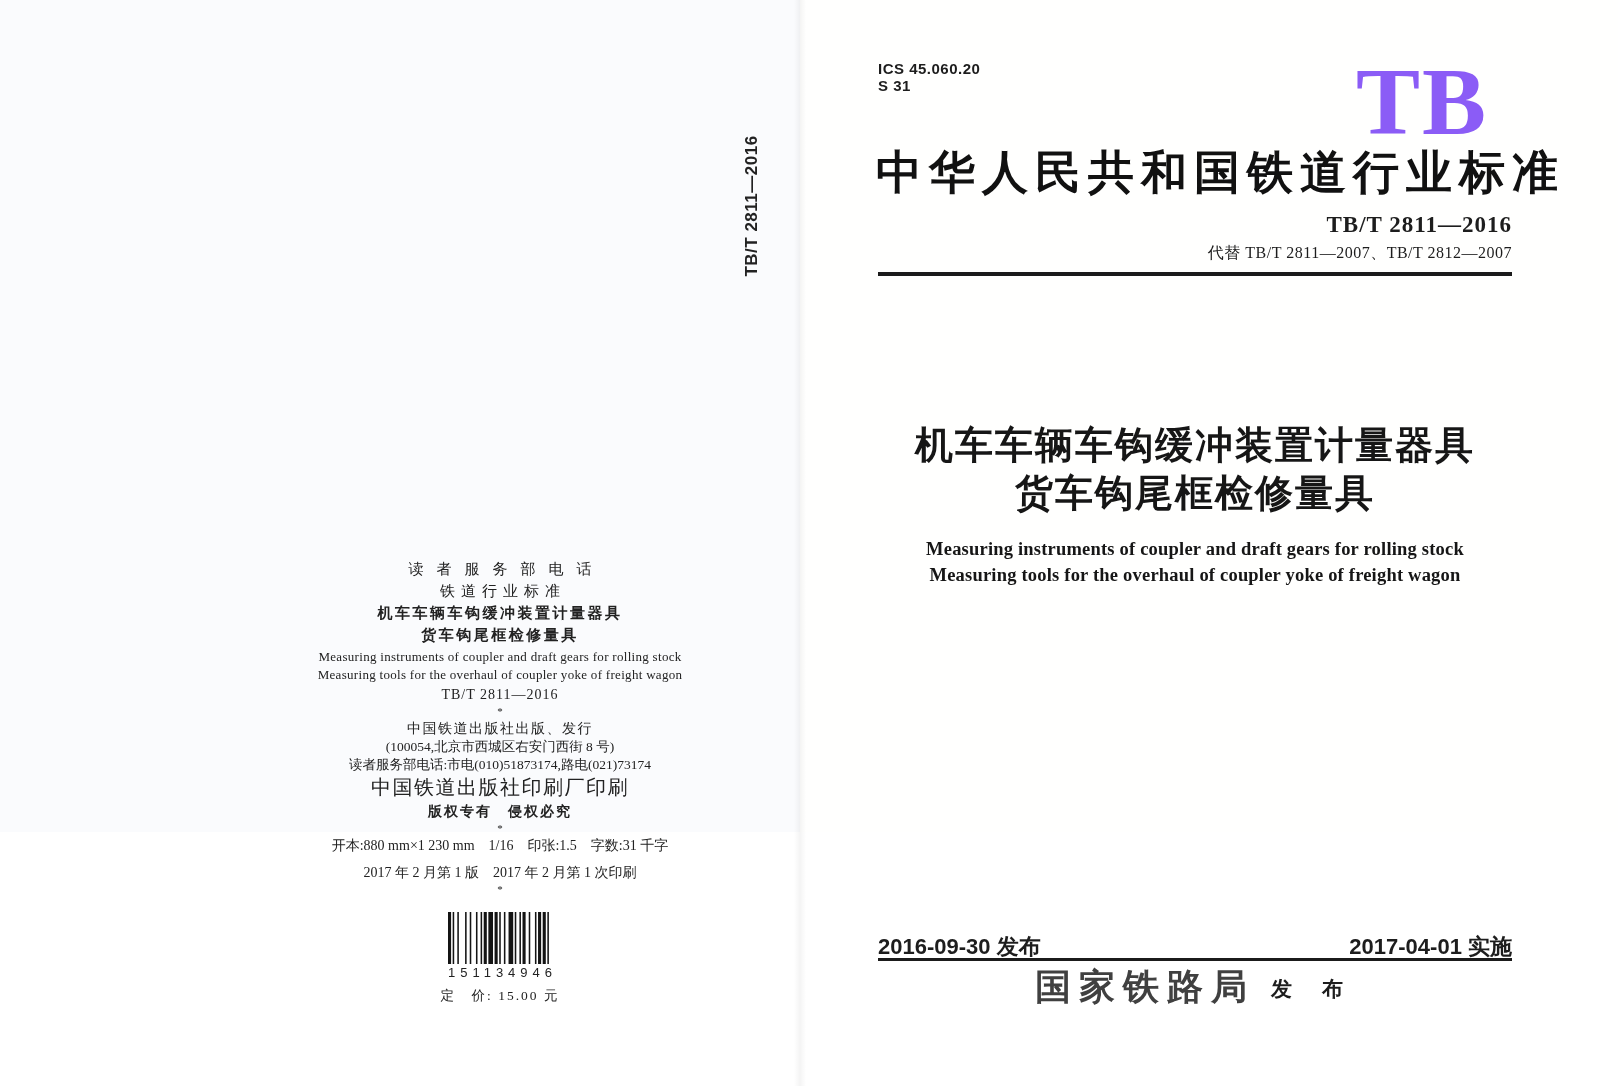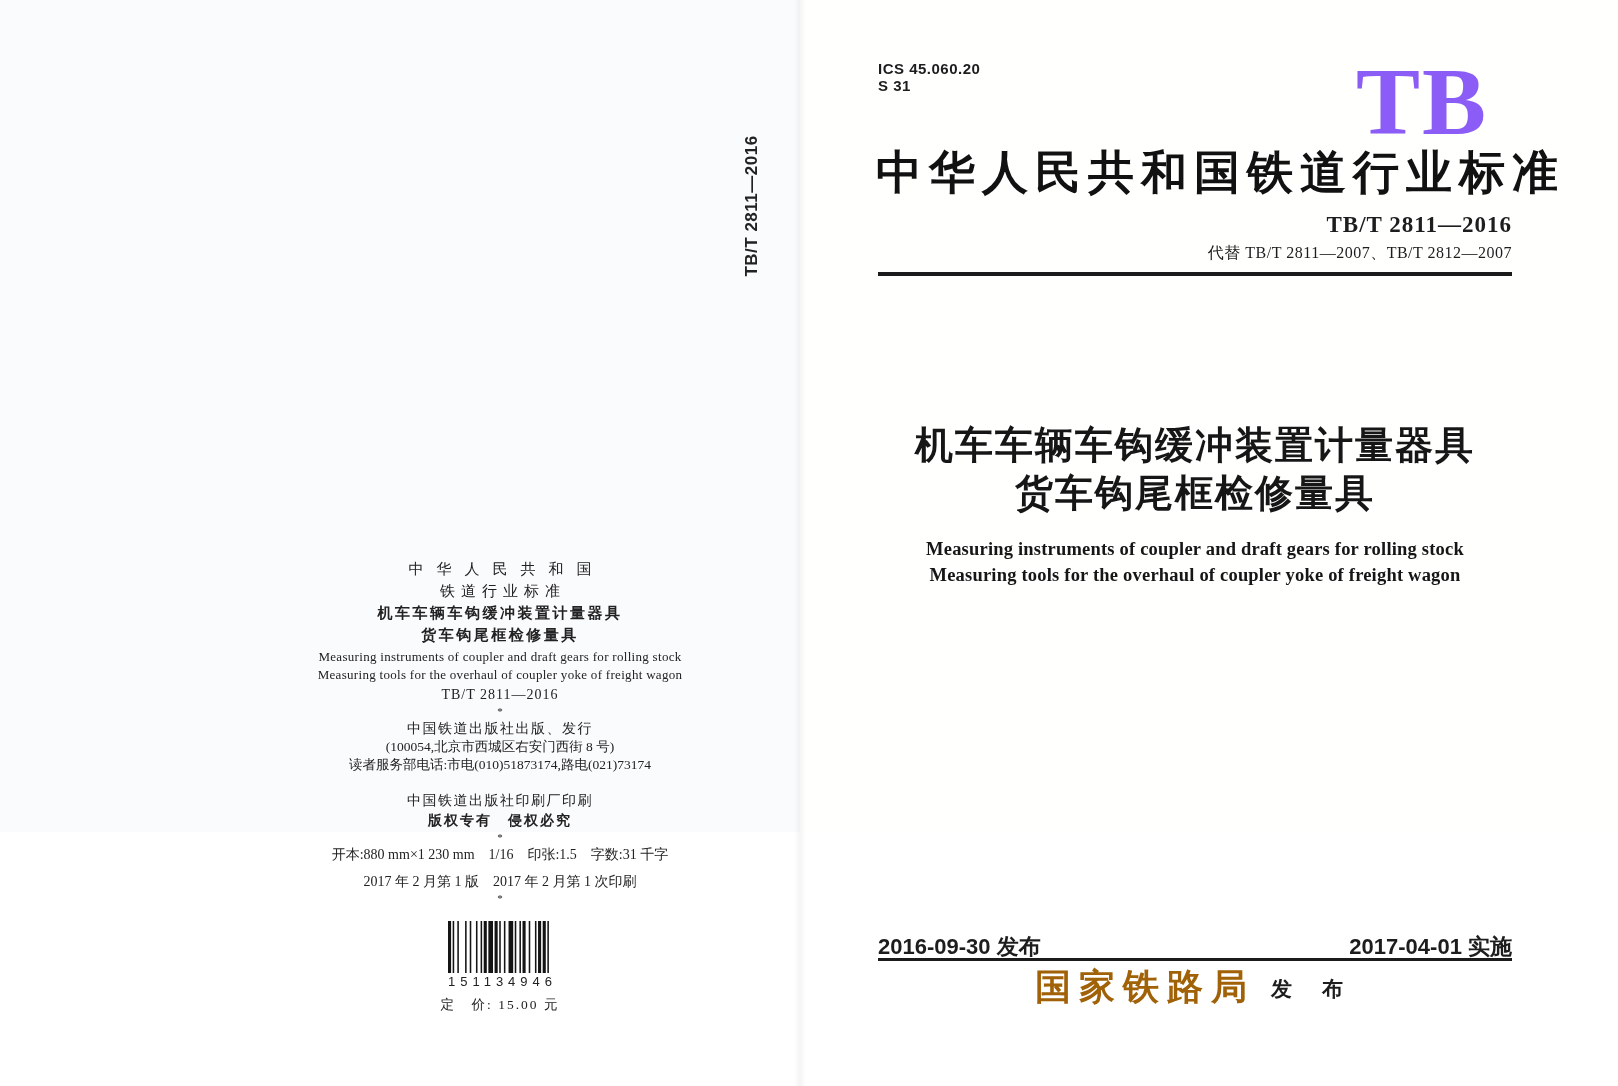--- a/index.html
+++ b/index.html
@@ -34,21 +34,21 @@
   .c-zh       { font-family:"Liberation Sans", sans-serif; font-weight:bold;
                 font-size:15px; letter-spacing:2.5px; margin-top:6px; }
   .c-zh2      { margin-top:5px; }
   .c-en1      { font-size:13px; letter-spacing:0.3px; margin-top:7px; }
   .c-en2      { font-size:13px; letter-spacing:0.3px; margin-top:4px; }
   .c-code     { font-size:14px; letter-spacing:1px; margin-top:5px; }
   .c-star     { font-size:11px; margin-top:4px; }
   .c-pub      { font-size:14px; letter-spacing:1.5px; margin-top:3px; }
   .c-addr     { font-size:13.5px; margin-top:4px; }
   .c-phone    { font-size:13.5px; margin-top:4px; }
-  .c-printer  { font-size:14px; letter-spacing:1.5px; margin-top:20px;font-family:Liberation Serif, serif; }
+  .c-printer  { font-size:20px; letter-spacing:1.5px; margin-top:4px;font-family:Liberation Serif, serif; }
   .c-copy     { font-family:"Liberation Sans", sans-serif; font-weight:bold;
                 font-size:14px; letter-spacing:2px; margin-top:5px; }
   .c-format   { font-size:14px; margin-top:3px; }
   .c-edition  { font-size:14px; margin-top:12px; }
   .barcode-wrap { margin-top:16px;text-align:center; }
   .barcode-svg  { display:block; margin:0 auto; }
   .barcode-num  { font-family:"Liberation Sans", sans-serif; font-size:13px;
                   letter-spacing:5px; text-indent:5px; margin-top:2px; }
   .c-price    { font-size:13.5px; letter-spacing:2px; margin-top:9px; }
 
@@ -98,39 +98,39 @@
   .title-en2 { top:565px; }
   .dates-row {
     left:78px; top:932px; width:634px;
     display:flex; justify-content:space-between;
     font-family:"Liberation Sans", sans-serif; font-weight:bold; font-size:22px;
   }
   .issuer-row { left:78px; top:963px; width:634px; text-align:center; white-space:nowrap; }
   .issuer-name {
     display:inline-block; vertical-align:baseline;
     font-family:"Liberation Serif", serif; font-weight:bold;
-    font-size:36px; letter-spacing:8px; color:#a16207;
+    font-size:36px; letter-spacing:8px; color:#404040;
   }
   .issuer-action {
     display:inline-block; vertical-align:baseline; margin-left:12px;
     font-family:"Liberation Sans", sans-serif; font-weight:bold;
     font-size:21px; letter-spacing:12px; position:relative; top:-3px;
   }
 </style>
 </head>
 <body>
 
 <div class="canvas">
 
   <div class="page page-left">
 
     <div class="spine">TB/T 2811—2016</div>
 
     <div class="colophon">
-      <div class="c-line c-country">中华人民共和国</div>
+      <div class="c-line c-country">读者服务部电话</div>
       <div class="c-line c-series">铁道行业标准</div>
       <div class="c-line c-zh">机车车辆车钩缓冲装置计量器具</div>
       <div class="c-line c-zh c-zh2">货车钩尾框检修量具</div>
       <div class="c-line c-en1">Measuring instruments of coupler and draft gears for rolling stock</div>
       <div class="c-line c-en2">Measuring tools for the overhaul of coupler yoke of freight wagon</div>
       <div class="c-line c-code">TB/T 2811—2016</div>
       <div class="c-line c-star">*</div>
       <div class="c-line c-pub">中国铁道出版社出版、发行</div>
       <div class="c-line c-addr">(100054,北京市西城区右安门西街 8 号)</div>
       <div class="c-line c-phone">读者服务部电话:市电(010)51873174,路电(021)73174</div>

